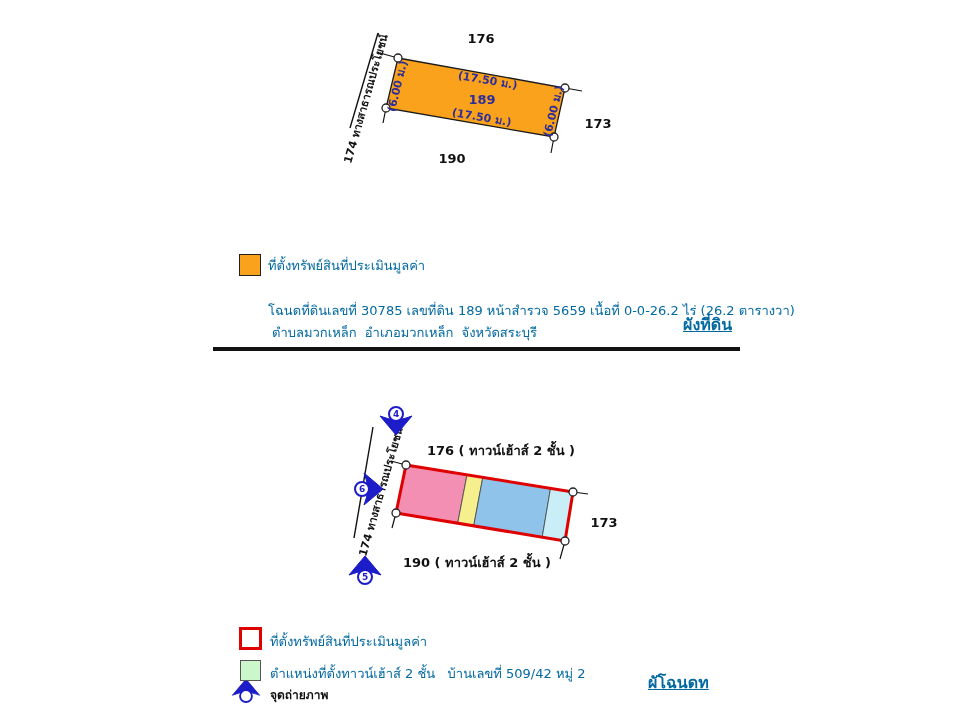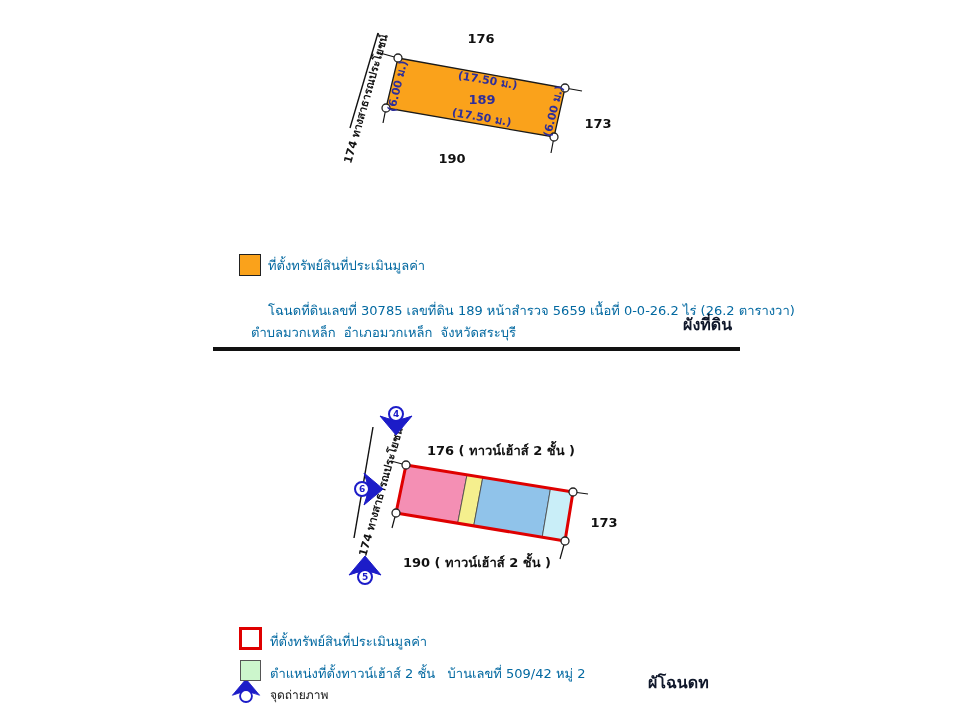--- a/index.html
+++ b/index.html
@@ -4,22 +4,22 @@
 <style>
   html,body{margin:0;padding:0;}
   body{
     width:960px;height:720px;position:relative;background:#ffffff;
     font-family:"DejaVu Sans","Liberation Sans",sans-serif;
     overflow:hidden;
   }
   .abs{position:absolute;}
   svg{position:absolute;left:0;top:0;}
   .leg-text{font-size:13px;font-weight:normal;color:#0369a1;white-space:pre;}
-  .leg-text-sm{font-size:12px;font-weight:normal;color:#111;white-space:pre;}
-  .sec-title{font-size:16px;font-weight:bold;color:#0f172a;}
+  .leg-text-sm{font-size:12px;font-weight:bold;color:#111;white-space:pre;}
+  .sec-title{font-size:16px;font-weight:bold;color:#0369a1;text-decoration:underline;}
   .swatch{position:absolute;box-sizing:border-box;}
   .divider{position:absolute;background:#111;}
   text{font-family:"DejaVu Sans","Liberation Sans",sans-serif;}
 </style>
 </head>
 <body>
 
 <svg width="960" height="720" viewBox="0 0 960 720">
 
   <g>
@@ -102,21 +102,21 @@
     </g>
   </g>
 </svg>
 
 <div class="swatch" style="left: 239px; top: 254px; width: 22px; height: 22px; border: 1.3px solid rgb(34, 34, 34); background-color: rgb(250, 162, 27);"></div>
 
 <div class="abs leg-text" style="left:268px;top:255px;">ที่ตั้งทรัพย์สินที่ประเมินมูลค่า</div>
 
 <div class="abs leg-text" style="left:268px;top:300px;">โฉนดที่ดินเลขที่ 30785 เลขที่ดิน 189 หน้าสำรวจ 5659 เนื้อที่ 0-0-26.2 ไร่ (26.2 ตารางวา)</div>
 
-<div class="abs leg-text" style="left:251px;top:322px;">ตำบลมวกเหล็ก  อำเภอมวกเหล็ก  จังหวัดสระบุรี</div>
+<div class="abs leg-text" style="left:272px;top:322px;">ตำบลมวกเหล็ก  อำเภอมวกเหล็ก  จังหวัดสระบุรี</div>
 
 <div class="abs sec-title" style="left:683px;top:312px;">ผังที่ดิน</div>
 
 <div class="divider" style="left:213px;top:347px;width:527px;height:4px;"></div>
 
 <div class="swatch" style="left:239px;top:627px;width:23px;height:23px;background:#fff;border:3px solid #DF0000;"></div>
 
 <div class="abs leg-text" style="left:270px;top:631px;">ที่ตั้งทรัพย์สินที่ประเมินมูลค่า</div>
 
 <div class="swatch" style="left: 240px; top: 660px; width: 21px; height: 21px; border: 1px solid rgb(85, 85, 85); background-color: rgb(204, 246, 204);"></div>

